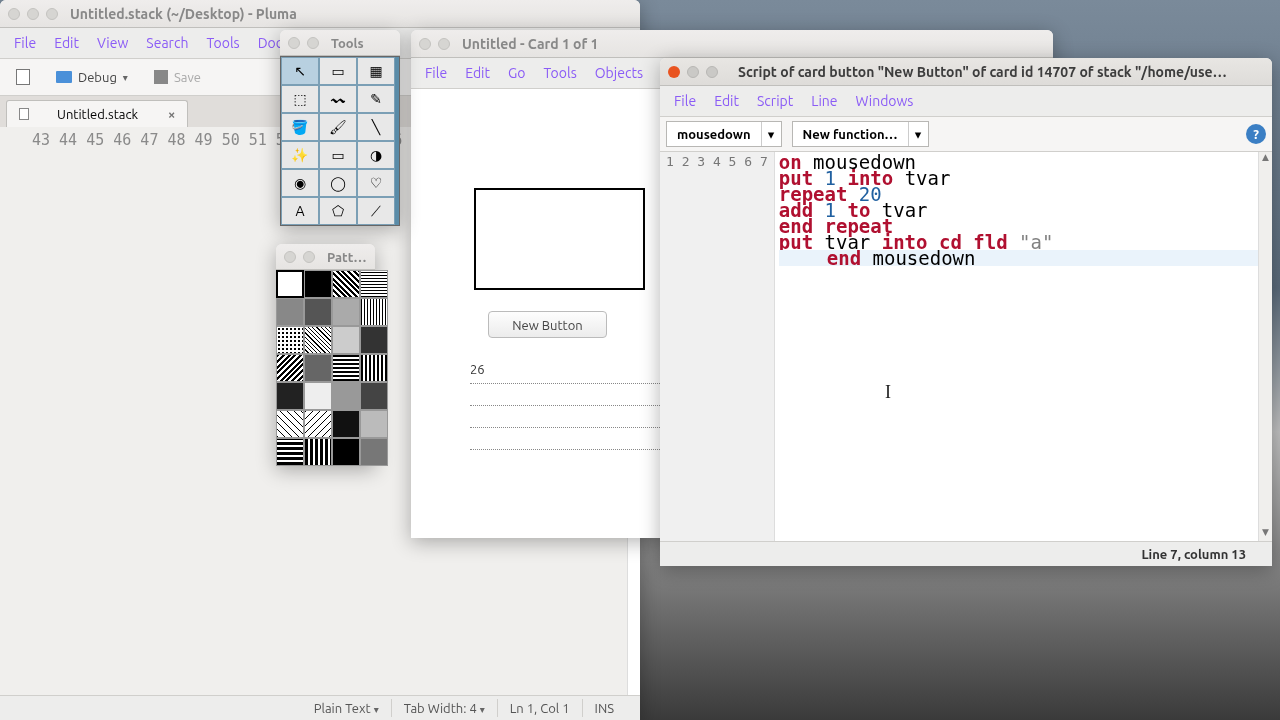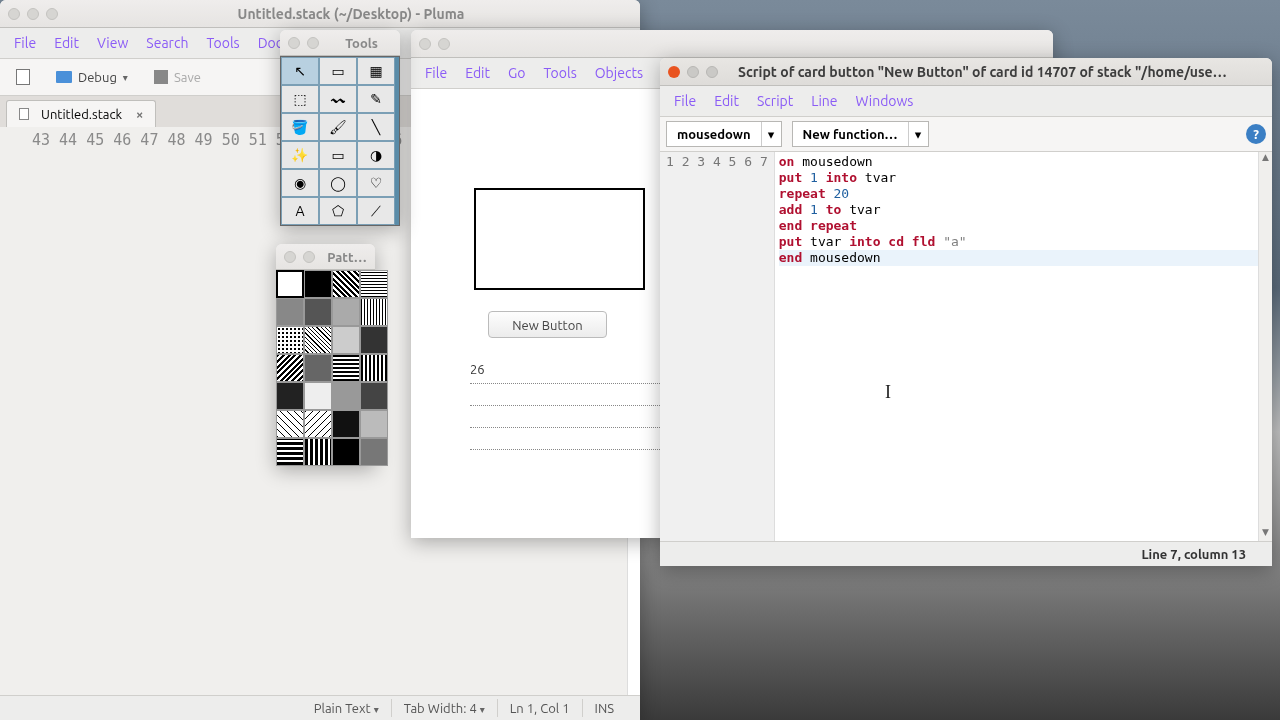--- a/index.html
+++ b/index.html
@@ -6,64 +6,64 @@
 body { font-family: "Ubuntu", "DejaVu Sans", sans-serif; font-size: 13px; width: 1280px; height: 720px; overflow: hidden; position: relative; background: linear-gradient(to bottom, #7a8a9a 0%, #5a6a7a 40%, #c0c0c0 60%, #3a3a3a 100%); }
 .window { position: absolute; background: #f2f1f0; box-shadow: 0 4px 20px rgba(0,0,0,0.3); border-radius: 6px 6px 0 0; display: flex; flex-direction: column; }
 .titlebar { height: 28px; background: linear-gradient(to bottom, #e8e6e3, #dedcd9); border-radius: 6px 6px 0 0; display: flex; align-items: center; padding: 0 8px; border-bottom: 1px solid #c0bfbc; }
 .titlebar.inactive { background: linear-gradient(to bottom, #efedec, #e6e4e2); }
 .traffic { display: flex; gap: 7px; margin-right: 12px; }
 .tl { width: 12px; height: 12px; border-radius: 50%; }
 .tl.close { background: #e95420; }
 .tl.close.active { background: #e95420; }
 .tl.min, .tl.max { background: #cac9c6; border: 1px solid #b8b7b4; }
 .tl.inactive { background: #d6d5d2; border: 1px solid #c4c3c0; }
-.title { flex: 1; text-align: center; font-weight: bold; color: #3d3d3d; font-size: 14px; }
+.title { flex: 1; text-align: left; font-weight: bold; color: #3d3d3d; font-size: 14px; }
 .title.inactive { color: #888; }
 .menubar { background: #ededec; padding: 3px 6px; display: flex; gap: 2px; border-bottom: 1px solid #d0cfcc; font-size: 14px; }
 .menu { padding: 4px 8px; cursor: default; color: #8b5cf6; }
 .toolbar { background: #f6f5f4; padding: 4px 6px; display: flex; align-items: center; gap: 6px; border-bottom: 1px solid #d0cfcc; }
 .toolbtn { padding: 6px 10px; display: inline-flex; align-items: center; gap: 6px; color: #444; }
 .tabbar { background: #e0ddda; padding: 4px 6px 0 6px; display: flex; }
-.tab { background: #f6f5f4; padding: 6px 12px; border: 1px solid #c0bfbc; border-bottom: none; border-radius: 3px 3px 0 0; display: flex; align-items: center; gap: 8px; font-size: 13px; }
+.tab { background: #f6f5f4; padding: 6px 12px; border: 1px solid #c0bfbc; border-bottom: none; border-radius: 3px 3px 0 0; display: flex; align-items: center; gap: 24px; font-size: 13px; }
 .tab .closex { color: #777; font-weight: bold; margin-left: 6px; }
 .editor { flex: 1; display: flex; font-family: "DejaVu Sans Mono", monospace; font-size: 15px; overflow: hidden; background: #fff; }
 .gutter { background: #f0efed; color: #8a8a8a; padding: 2px 8px 2px 6px; text-align: right; border-right: 1px solid #ddd; line-height: 23px; }
 .code { flex: 1; padding: 2px 6px; white-space: pre; line-height: 23px; color: #333; overflow: hidden; }
 .statusbar { background: #ededec; padding: 2px 14px; display: flex; align-items: center; border-top: 1px solid #d0cfcc; font-size: 13px; color: #555; }
 .statuscell { padding: 3px 12px; }
 .sep { width:1px; background:#d0cfcc; height:18px; }
 .combo { background: #fff; border: 1px solid #b8b7b4; display: inline-flex; align-items: center; height: 26px; }
 .combo .cval { padding: 0 10px; font-weight: bold; font-size: 13px; }
 .combo .carrow { width: 20px; text-align: center; border-left: 1px solid #ccc; height: 100%; display:flex; align-items:center; justify-content:center; }
 .toolgrid { display: grid; grid-template-columns: repeat(3, 38px); border: 1px solid #666; background: #5a8ca8; }
 .toolcell { height: 28px; border: 1px solid #7b9fb5; background: #e8e8e8; display:flex; align-items:center; justify-content:center; font-size:14px; }
 .toolcell.sel { background: #b8d0e0; }
 .pattgrid { display: grid; grid-template-columns: repeat(4, 28px); }
 .pattcell { height: 28px; border: 1px solid #999; }
 .scripted { flex:1; display:flex; background:#fff; position:relative; }
 .snum { background:#f0f0f0; color:#777; text-align:center; padding:2px 6px; border-right:1px solid #ddd; font-family: monospace; font-size:13px; line-height:16px; }
-.scode { flex:1; padding:2px 4px; font-family:"DejaVu Sans Mono",monospace; font-size:13px; line-height:16px; white-space:pre; }
+.scode { flex:1; padding:2px 4px; font-family:"DejaVu Sans Mono",monospace; font-size:19px; line-height:16px; white-space:pre; }
 .kw { color:#b01030; font-weight:bold; }
 .num { color:#2060a0; }
 .str { color:#808080; }
 .caret-ibeam { position:absolute; font-family: serif; font-size: 18px; color:#222; }
 .cardwin-body { flex:1; background:#fff; position:relative; }
 .cardbtn { position:absolute; left:77px; top:222px; width:119px; height:27px; border:1px solid #bbb; border-radius:4px; background:linear-gradient(#fdfdfd,#ececec); font-size:13px; color:#444; display:flex; align-items:center; justify-content:center; }
 .cardfield { position:absolute; left:59px; top:273px; width:190px; }
 .cardfield .ln { border-bottom:1px dotted #888; height:22px; font-size:13px; color:#333; }
 .cardbox { position:absolute; left:63px; top:99px; width:171px; height:102px; border:2px solid #000; background:#fff; }
 .helpbtn { width:20px; height:20px; border-radius:50%; background:#3b7fc4; color:#fff; font-weight:bold; font-size:13px; display:flex; align-items:center; justify-content:center; margin-left:auto; }
 .docicon { width:10px; height:12px; background:#fff; border:1px solid #888; margin-right:4px; display:inline-block; }
 .newicon { width:14px; height:16px; background:#fff; border:1px solid #777; position:relative; }
 .openicon { width:16px; height:12px; background:#4a90d9; border-radius:1px; position:relative; }
 .saveicon { width:14px; height:14px; background:#888; }
 .dropdown { font-size:10px; color:#666; }
 .scrollbar-v { position:absolute; right:0; top:0; bottom:0; width:14px; background:#f0efed; border-left:1px solid #ddd; display:flex; flex-direction:column; }
 .scroll-arr { height:14px; text-align:center; font-size:9px; color:#777; }
-.hl-line { background:#eaf3fb; display:inline-block; width:100%; }
+.hl-line { background:#eaf3fb; display:inline-block; width:100%;padding-left:48px; }
 </style>
 </head>
 <body>
 
 <div class="window" style="left:0; top:0; width:640px; height:720px;">
   <div class="titlebar inactive">
     <div class="traffic">
       <div class="tl inactive"></div>
       <div class="tl inactive"></div>
       <div class="tl inactive"></div>
@@ -162,20 +162,21 @@
     <div class="statuscell">INS</div>
   </div>
 </div>
 
 <div class="window" style="left:411px; top:30px; width:642px; height:508px;">
   <div class="titlebar inactive">
     <div class="traffic">
       <div class="tl inactive"></div>
       <div class="tl inactive"></div>
     </div>
+    <div class="title inactive">Untitled - Card 1 of 1</div>
   </div>
   <div class="menubar">
     <span class="menu">File</span>
     <span class="menu">Edit</span>
     <span class="menu">Go</span>
     <span class="menu">Tools</span>
     <span class="menu">Objects</span>
     <span class="menu">Font</span>
   </div>
   <div class="cardwin-body">

